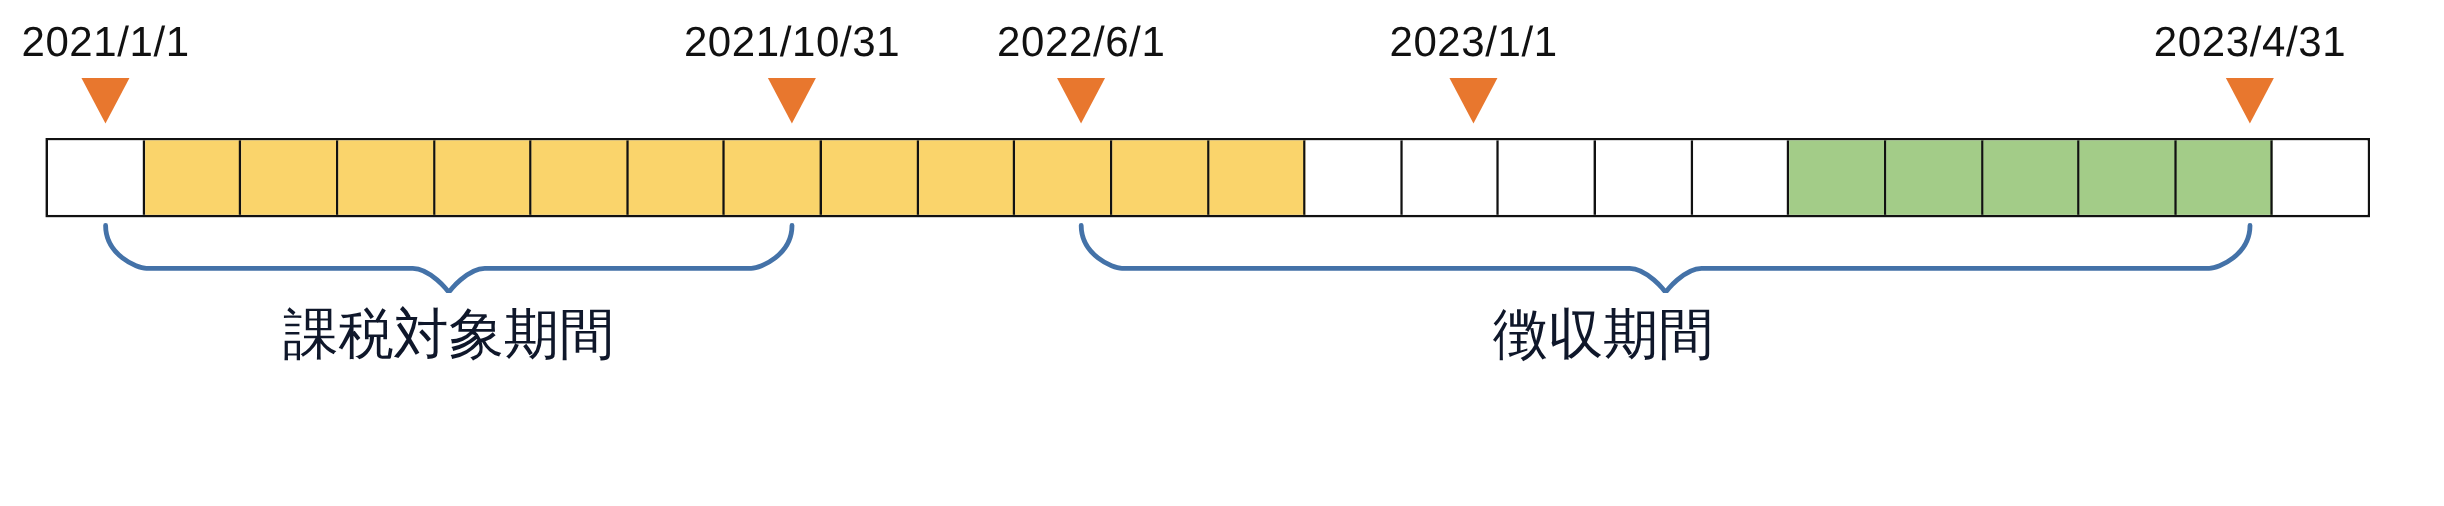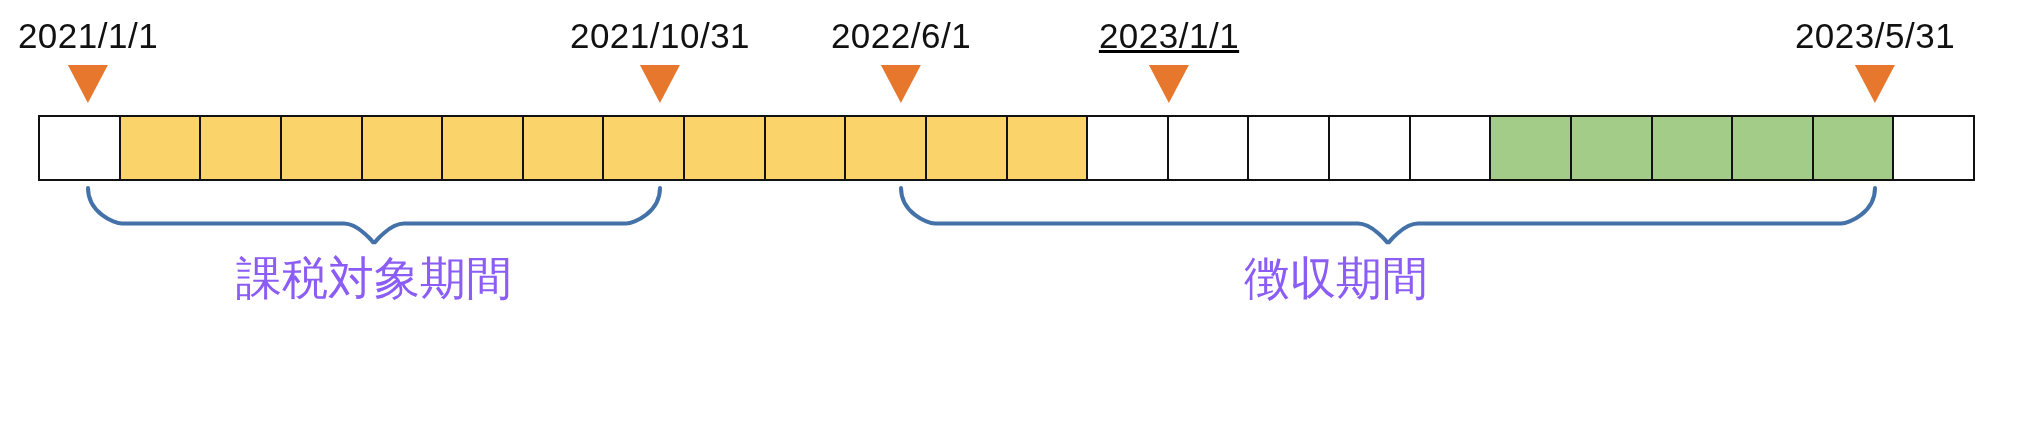--- a/index.html
+++ b/index.html
@@ -75,21 +75,21 @@
   .brace svg { display: block; width: 100%; height: 100%; overflow: visible; }
 
   
   .caption {
     position: absolute;
     top: 248px;
     transform: translateX(-50%);
     font-size: 46px;
     line-height: 60px;
     white-space: nowrap;
-    color: #8b5cf6;
+    color: #0f172a;
     font-family: "DejaVu Sans", "Liberation Sans", sans-serif;
   }
 </style>
 </head>
 <body>
 
 <div id="stage">
 
   <div id="bar">
       <div class="cell"></div>
@@ -124,26 +124,26 @@
         <div class="marker-arrow" style="border-top-color: rgb(232, 119, 46);"></div>
       </div>
       <div class="marker" style="left: 660px;">
         <div class="marker-label">2021/10/31</div>
         <div class="marker-arrow" style="border-top-color: rgb(232, 119, 46);"></div>
       </div>
       <div class="marker" style="left: 901px;">
         <div class="marker-label">2022/6/1</div>
         <div class="marker-arrow" style="border-top-color: rgb(232, 119, 46);"></div>
       </div>
-      <div class="marker" style="left: 1169px; text-decoration: underline;">
+      <div class="marker" style="left: 1228px;">
         <div class="marker-label">2023/1/1</div>
         <div class="marker-arrow" style="border-top-color: rgb(232, 119, 46);"></div>
       </div>
       <div class="marker" style="left: 1875px;">
-        <div class="marker-label">2023/5/31</div>
+        <div class="marker-label">2023/4/31</div>
         <div class="marker-arrow" style="border-top-color: rgb(232, 119, 46);"></div>
       </div>
     </div>
 
   <div id="braces-layer">
       <div class="brace" style="left: 88px; width: 572px;">
         <svg viewBox="0 0 572 66" preserveAspectRatio="none">
           <path d="M 0 2 C 0 28, 26 40, 34 40 L 256 40 C 270 40, 286 60, 286 62 C 286 60, 302 40, 316 40 L 538 40 C 546 40, 572 28, 572 2" fill="none" stroke="#4472A8" stroke-width="4" stroke-linecap="round" vector-effect="non-scaling-stroke"></path>
         </svg>
       </div>

